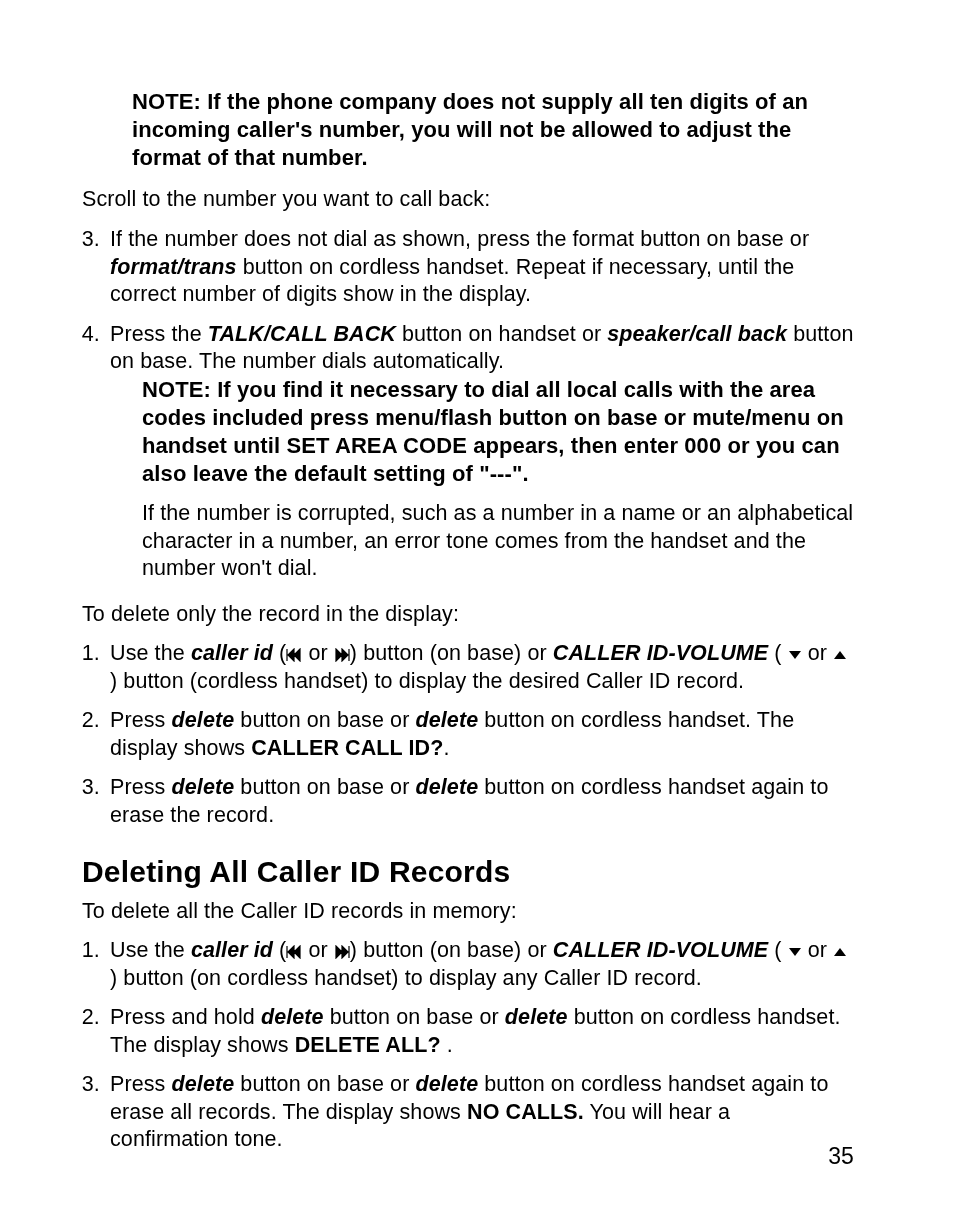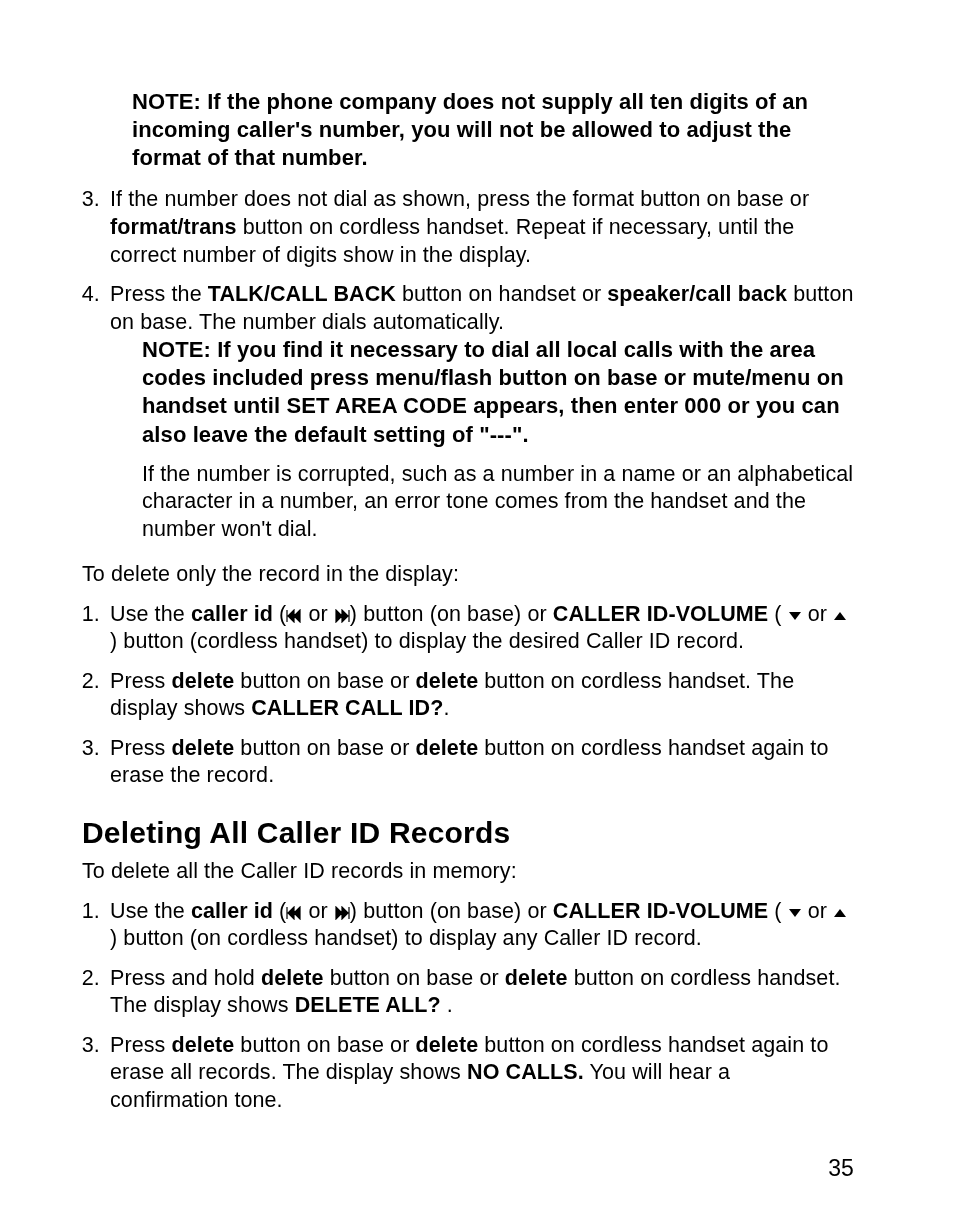--- a/index.html
+++ b/index.html
@@ -33,21 +33,21 @@
   ol {
     list-style-type: decimal;
     padding-left: 24px;
     margin: 0 0 14px 0;
     font-size: 21.5px;
   }
   ol li {
     margin-bottom: 12px;
     padding-left: 4px;
   }
-  .bold { font-weight: 700; }
+  .bold { font-weight: 700; font-style: italic; }
   .bolditalic { font-weight: 700; }
   h2 {
     font-size: 30px;
     font-weight: 700;
     margin: 24px 0 6px 0;
     letter-spacing: 0.2px;
   }
   .list-note {
     font-weight: 700;
     padding-left: 32px;
@@ -55,21 +55,21 @@
     font-size: 22px;
     line-height: 1.28;
   }
   .list-indented {
     padding-left: 32px;
     margin: 0 0 18px 0;
     font-size: 21.5px;
   }
   .page-number {
     position: absolute;
-    bottom: 32px;
+    bottom: 44px;
     right: 82px;
     font-size: 23px;
   }
   svg.icon {
     display: inline-block;
     vertical-align: -2px;
     width: 16px;
     height: 14px;
   }
   svg.arrow {
@@ -79,20 +79,21 @@
     height: 10px;
   }
 </style>
 </head>
 <body>
 
 <div class="page">
 
   <p class="note">NOTE: If the phone company does not supply all ten digits of an incoming caller's number, you will not be allowed to adjust the format of that number.</p>
 
+  <p class="plain">Scroll to the number you want to call back:</p>
 
   <ol start="3">
     <li>
       <span>If the number does not dial as shown, press the format button on base or </span><span class="bold">format/trans</span><span> button on cordless handset. Repeat if necessary, until the correct number of digits show in the display.</span>
     </li>
     <li>
       <span>Press the </span><span class="bold">TALK/CALL BACK</span><span> button on handset or </span><span class="bold">speaker/call back</span><span> button on base. The number dials automatically.</span>
 
       <p class="list-note">
         <span>NOTE: If you find it necessary to dial all local calls with the area codes included press menu/flash button on base or mute/menu on handset until </span><span class="bolditalic">SET AREA CODE</span><span> appears, then enter 000 or you can also leave the default setting of "---".</span>

